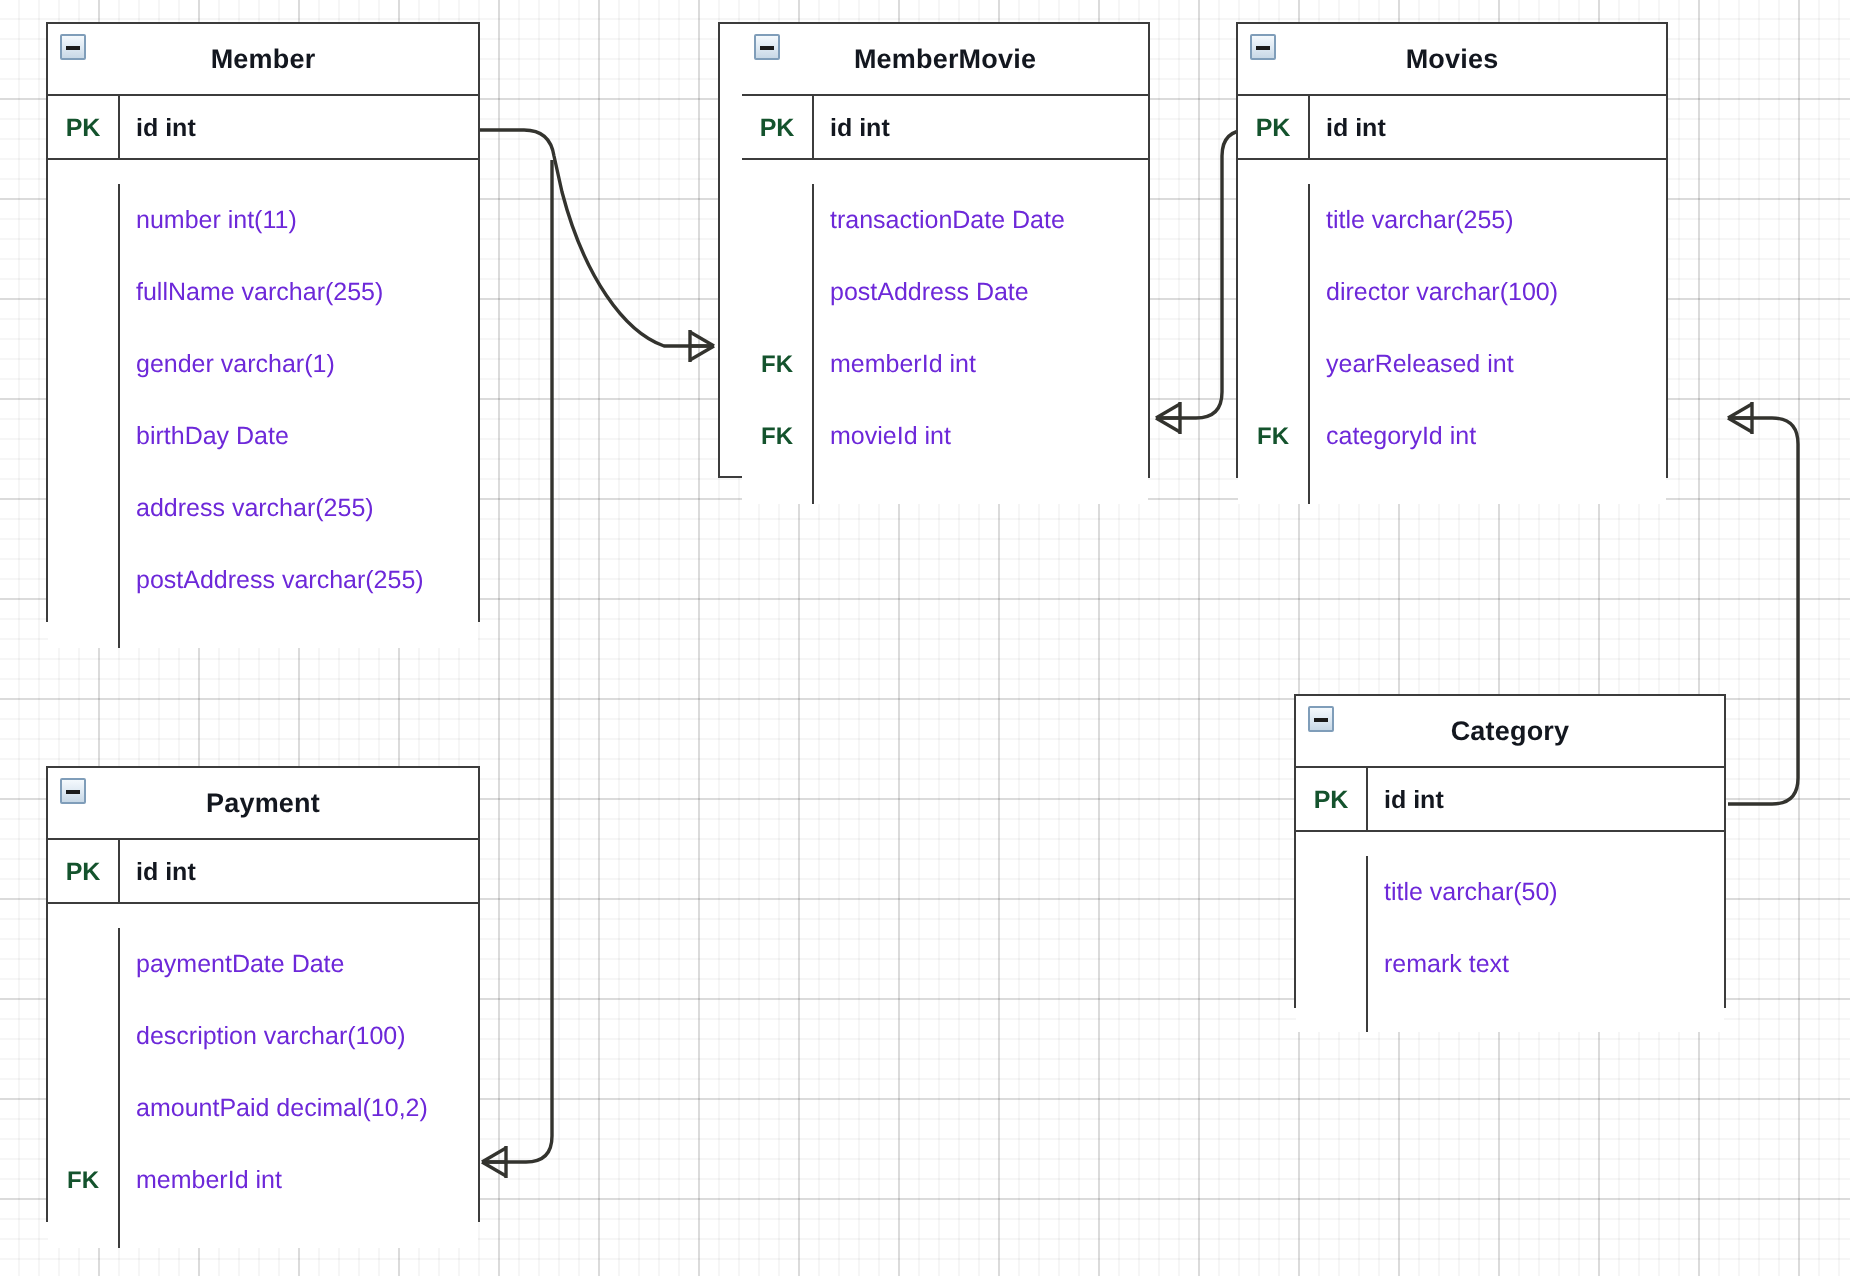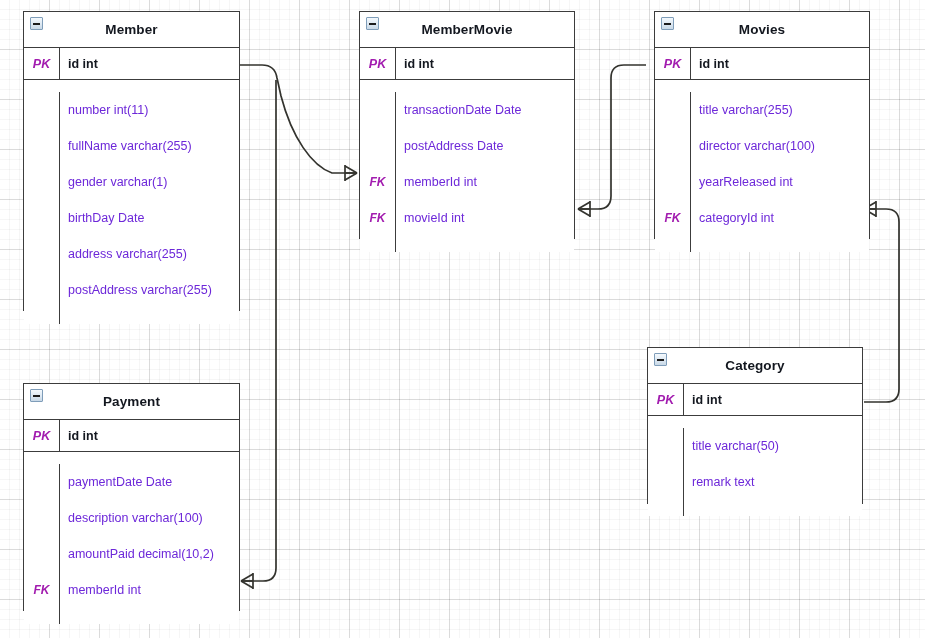--- a/index.html
+++ b/index.html
@@ -87,22 +87,21 @@
   .key-cell {
     flex: 0 0 36px;
     width: 36px;
     border-right: 1.6px solid #3c3c3c;
     display: flex;
     align-items: center;
     justify-content: center;
     align-self: stretch;
     font-size: 12px;
     font-weight: bold;
-    color: #a21caf;
-    font-style: italic;
+    color: #14532d;
   }
   .pk-row .key-cell { font-size: 12.5px; }
   .name-cell {
     flex: 1 1 auto;
     padding-left: 8px;
     display: flex;
     align-items: center;
     font-size: 12.5px;
     color: #6d28d9;
     white-space: nowrap;
@@ -196,21 +195,21 @@
         <div class="key-cell"></div>
         <div class="name-cell">postAddress varchar(255)</div>
       </div>
       <div class="attr-row" style="height:16px">
         <div class="key-cell"></div>
         <div class="name-cell"></div>
       </div>
     </div>
   </div>
 
-  <div class="entity" style="left:359px; top:11px; width:216px; height:228px;">
+  <div class="entity" style="left:359px; top:11px; width:216px; height:228px;padding-left:11px;">
     <div class="ent-title">
       <span class="collapse-icon">
           <i></i>
         </span>
       <span class="ent-title-text">MemberMovie</span>
     </div>
     <div class="pk-row">
       <div class="key-cell">PK</div>
       <div class="name-cell">id int</div>
     </div>
@@ -232,21 +231,21 @@
         <div class="key-cell">FK</div>
         <div class="name-cell">movieId int</div>
       </div>
       <div class="attr-row" style="height:16px">
         <div class="key-cell"></div>
         <div class="name-cell"></div>
       </div>
     </div>
   </div>
 
-  <div class="entity" style="left:654px; top:11px; width:216px; height:228px;">
+  <div class="entity" style="left:618px; top:11px; width:216px; height:228px;">
     <div class="ent-title">
       <span class="collapse-icon">
           <i></i>
         </span>
       <span class="ent-title-text">Movies</span>
     </div>
     <div class="pk-row">
       <div class="key-cell">PK</div>
       <div class="name-cell">id int</div>
     </div>

